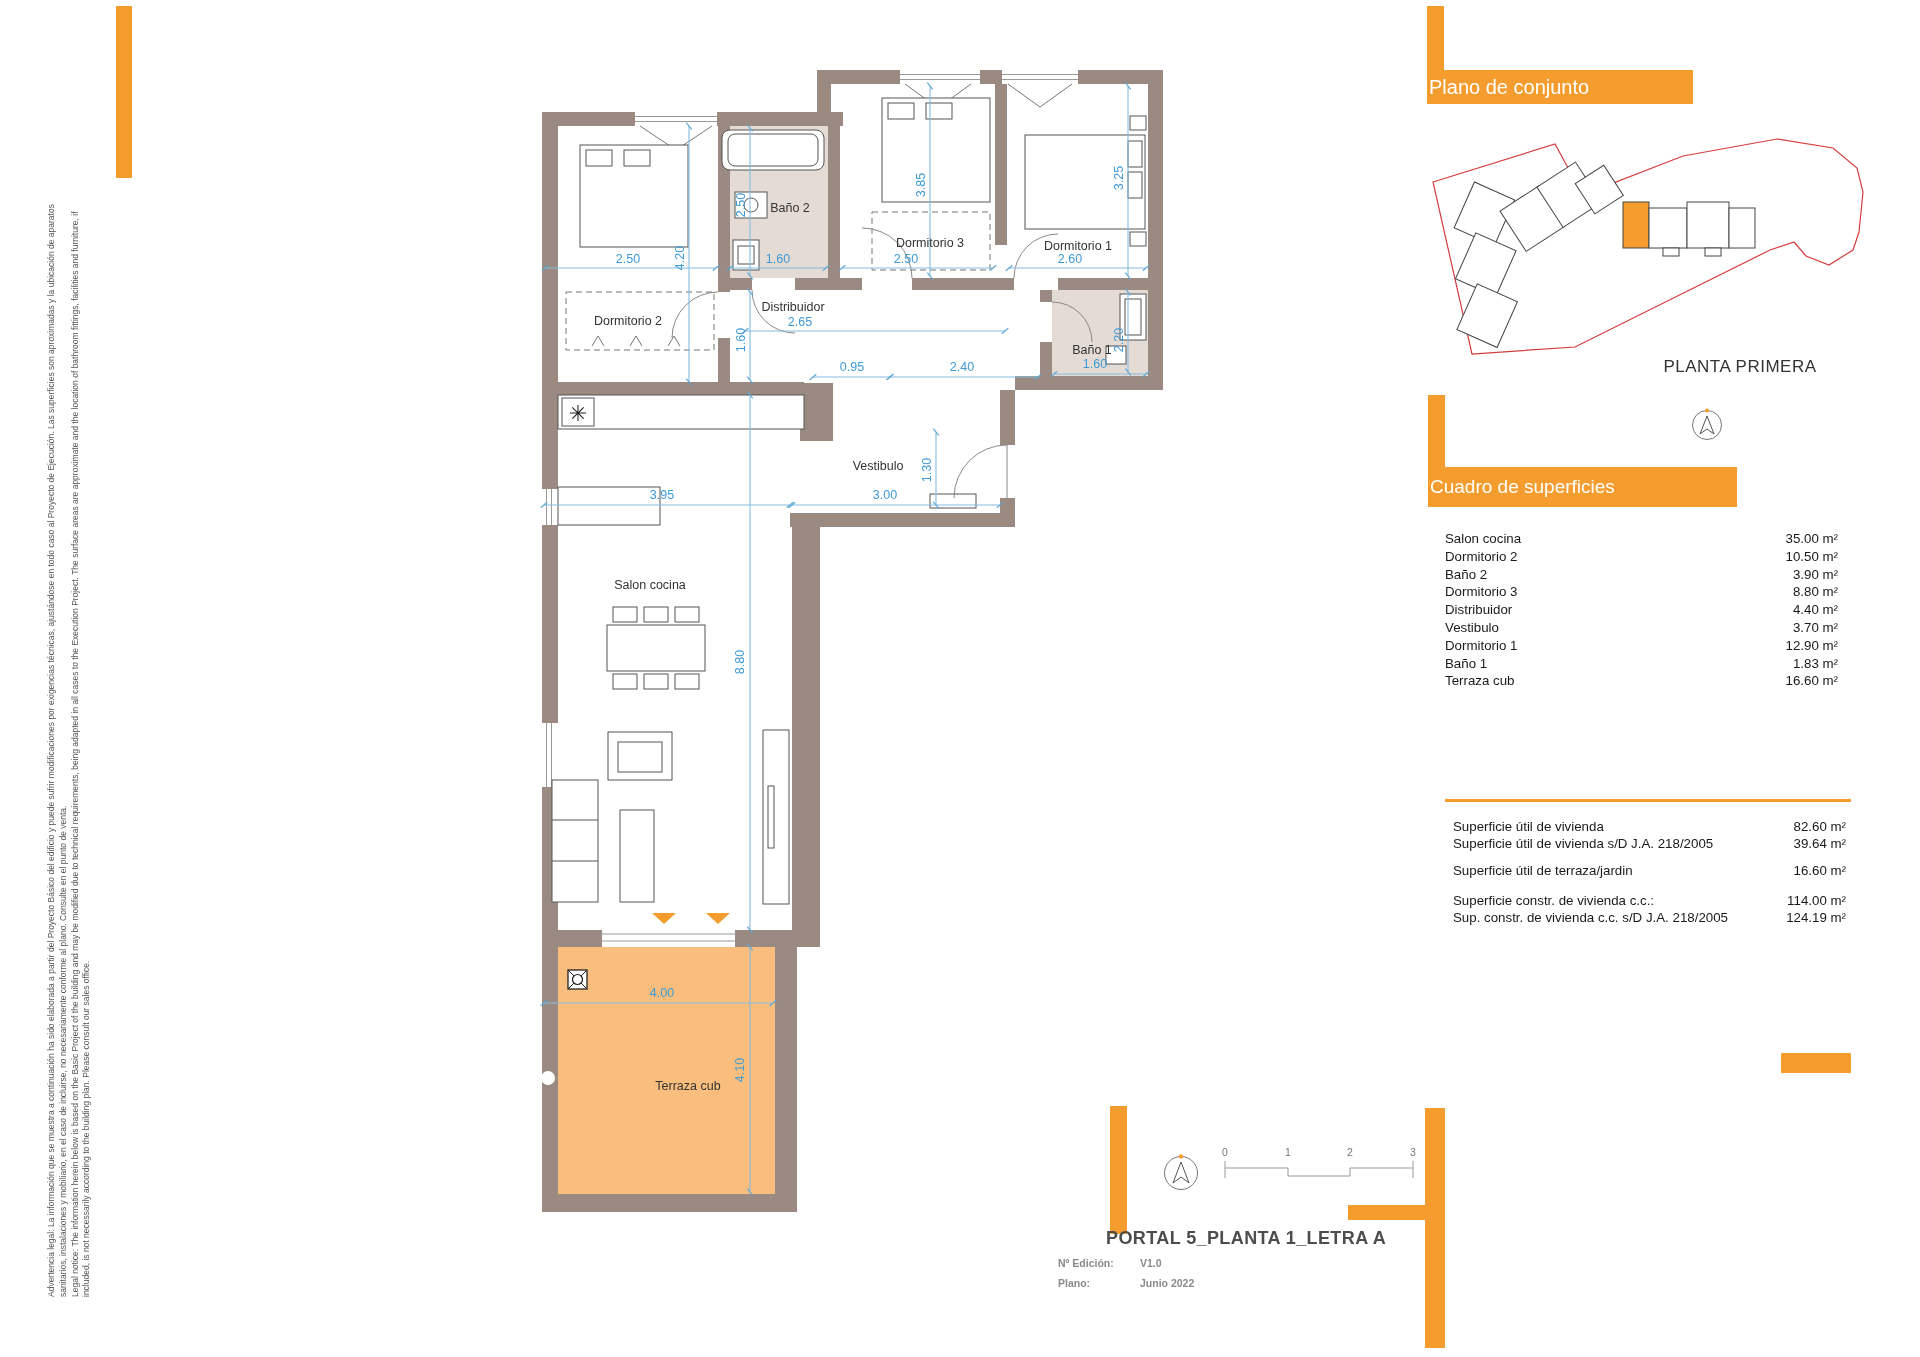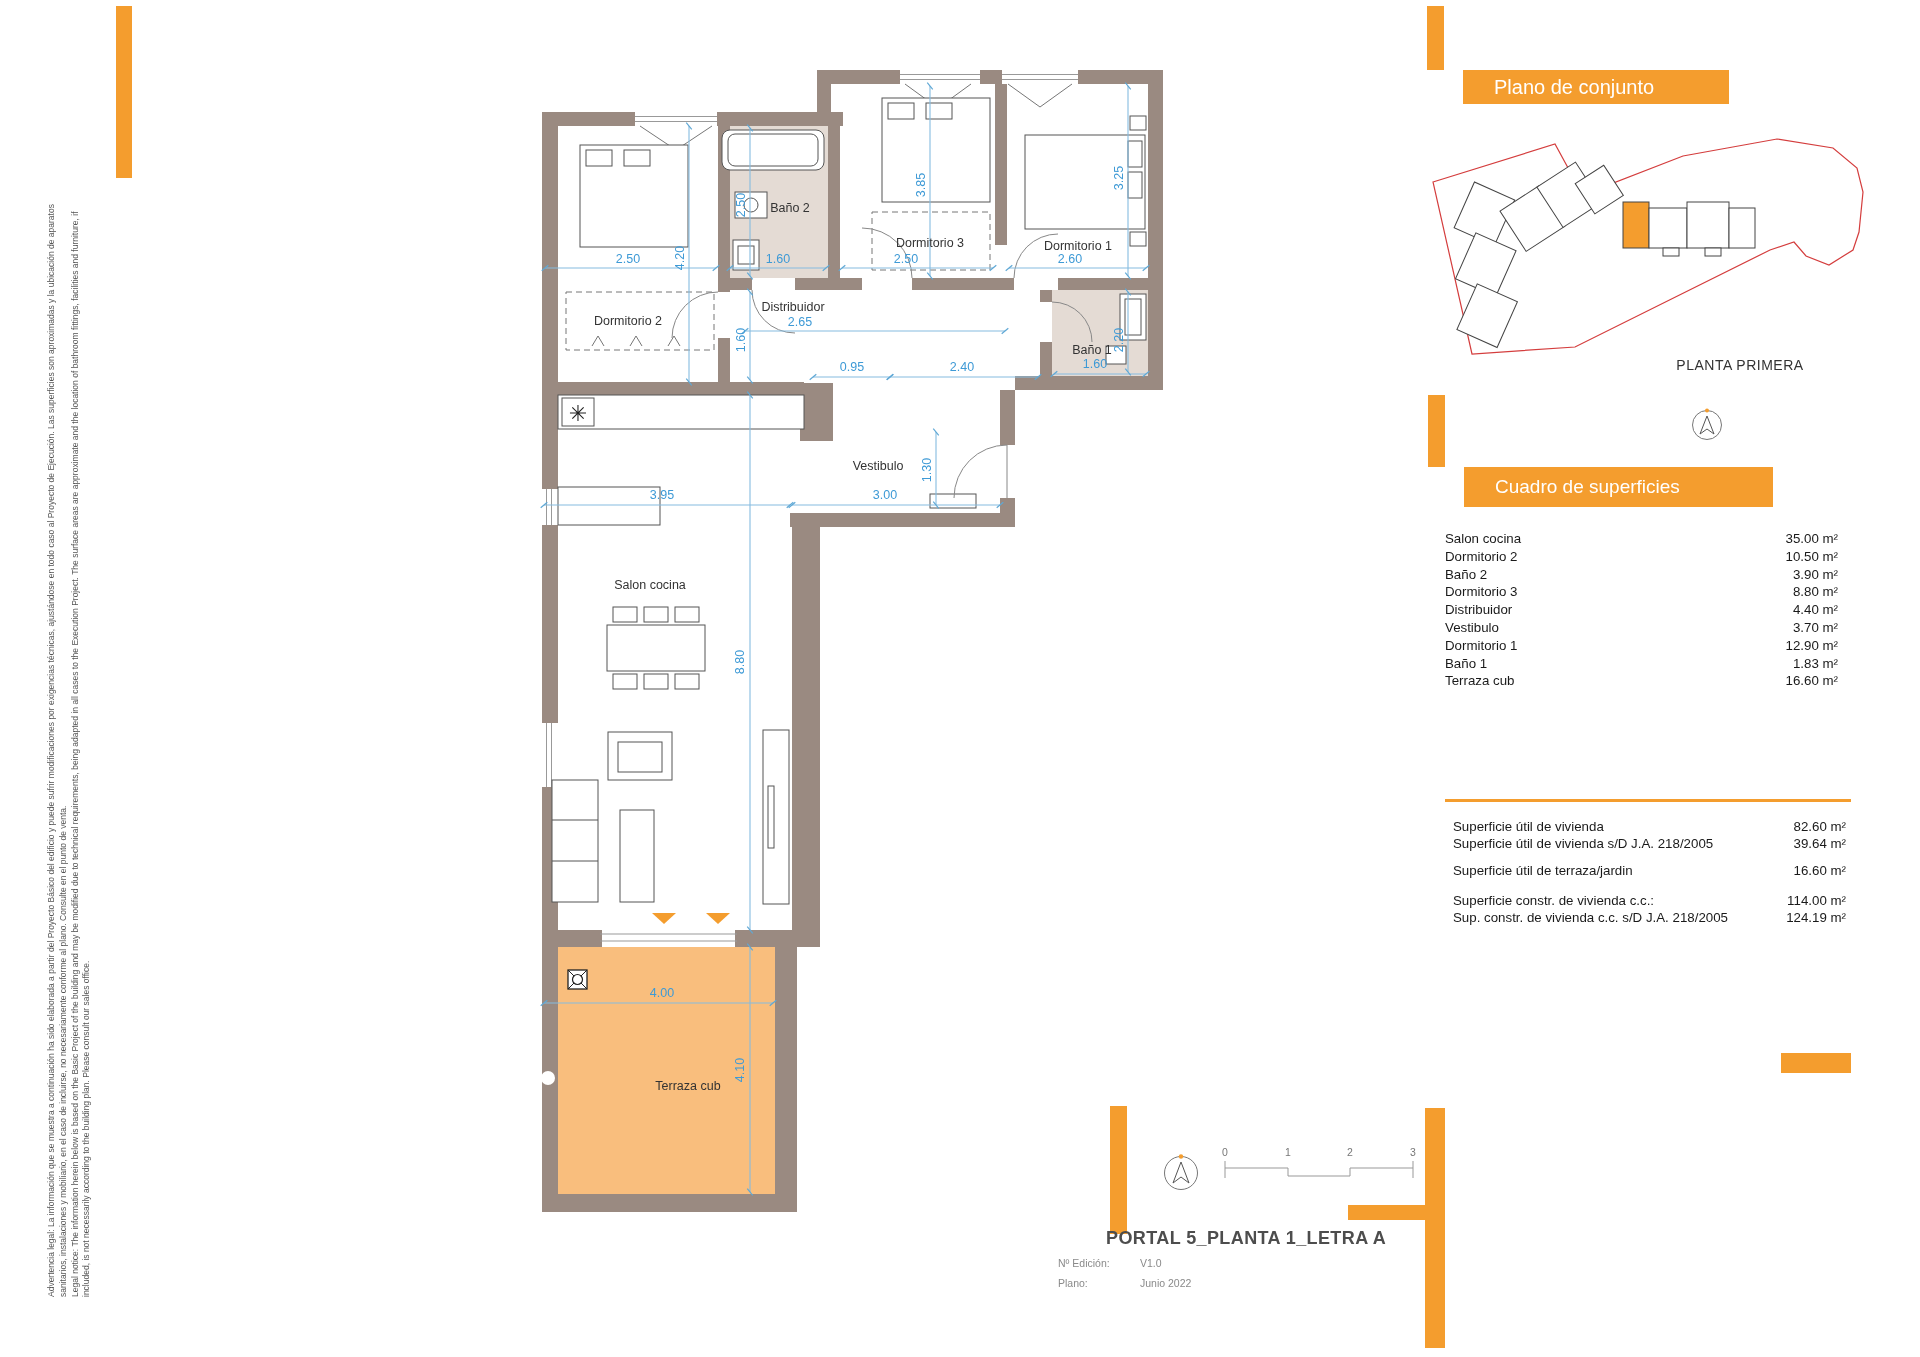--- a/index.html
+++ b/index.html
@@ -6,37 +6,37 @@
   body{width:1920px;height:1357px;position:relative;overflow:hidden;
        font-family:"Liberation Sans", sans-serif;color:#333;}
   .abs{position:absolute;}
   .bar{position:absolute;background:#F49D2E;}
   
   #legal{position:absolute;left:46px;top:1297px;width:1238px;height:50px;
          transform:rotate(-90deg);transform-origin:0 0;}
   #legal div{font-size:8.5px;line-height:11.8px;color:#555;white-space:nowrap;}
   
   .banner{position:absolute;background:#F49D2E;color:#fff;display:flex;align-items:center;
-          padding-left:31px;box-sizing:border-box;margin-left:36px;}
+          padding-left:2px;box-sizing:border-box;}
   #banner-conjunto{left:1427px;top:70px;width:266px;height:34px;font-size:20px;}
   #banner-superficies{left:1428px;top:467px;width:309px;height:40px;font-size:19px;}
   
   #surft{position:absolute;left:1445px;top:530px;width:393px;font-size:13.3px;color:#1a1a1a;}
   #surft .row{display:flex;justify-content:space-between;line-height:17.8px;}
   #totals{position:absolute;left:1445px;top:818px;width:393px;font-size:13.3px;color:#1a1a1a;margin-left:8px;}
   #totals .row{display:flex;justify-content:space-between;line-height:17.2px;}
   .sp10{height:10px;} .sp12{height:12px;}
   #orange-sep{position:absolute;left:1445px;top:799px;width:406px;height:2.5px;background:#F49D2E;}
   
   #planta-label{position:absolute;left:1640px;top:357px;width:200px;text-align:center;
-                font-size:14px;letter-spacing:.5px;color:#333;}
+                font-size:17px;letter-spacing:.5px;color:#333;}
   
   #titleblock{position:absolute;left:1058px;top:1228px;width:360px;}
   #titleblock .tb-title{font-size:18px;font-weight:bold;color:#4d4d4d;letter-spacing:.4px;margin-left:48px;}
-  #titleblock .tb-row{display:flex;font-size:10.5px;color:#8a8a8a;margin-top:8px;}
+  #titleblock .tb-row{display:flex;font-size:10.5px;color:#8a8a8a;margin-top:8px;font-weight:bold;}
   #titleblock .tb-row .lab{width:82px;}
   
   .w{fill:#9A8A81;} .gp{fill:#ffffff;}
   .fu{fill:#fff;stroke:#555;stroke-width:1;} .fuo{fill:none;stroke:#555;stroke-width:1;}
   .arc{fill:none;stroke:#888;stroke-width:1;}
   .dsh{fill:none;stroke:#777;stroke-width:1;stroke-dasharray:6 4;}
   .dim{stroke:#85BCE0;stroke-width:1.1;marker-start:url(#tick);marker-end:url(#tick);}
   .dimt{fill:#3E9AD6;font-size:12.5px;text-anchor:middle;}
   .rl{fill:#333;font-size:12.5px;text-anchor:middle;}
   .bld{fill:#fff;stroke:#444;stroke-width:1;}

